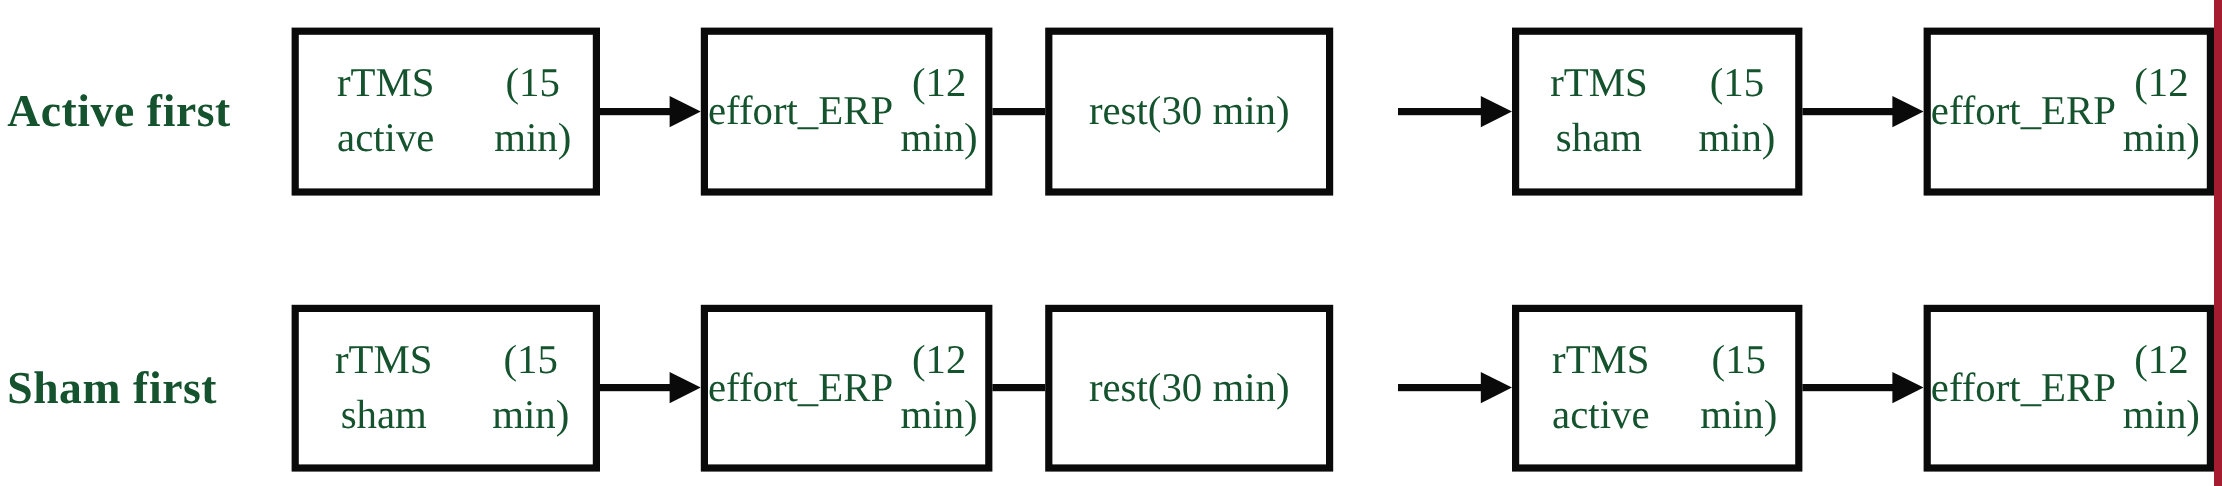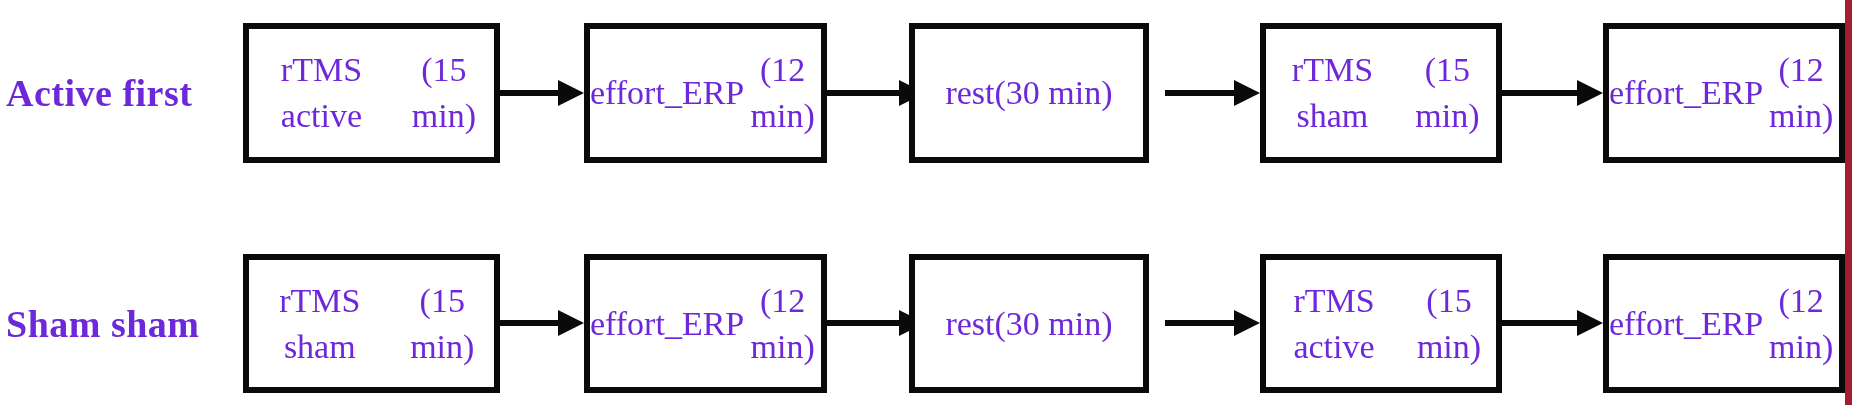--- a/index.html
+++ b/index.html
@@ -7,21 +7,21 @@
     padding: 0;
     background: #ffffff;
   }
   #canvas {
     position: relative;
     width: 1852px;
     height: 405px;
     background: var(--bg, #ffffff);
     overflow: hidden;
     font-family: "Liberation Serif", "DejaVu Serif", serif;
-    color: #6d28d9;
+    color: #14532d;
   }
 
   
   .row-label {
     position: absolute;
     left: 6px;
     width: 230px;
     display: flex;
     align-items: center;
     font-size: 38px;
@@ -44,21 +44,21 @@
     justify-content: center;
     text-align: center;
     font-size: 34px;
     line-height: 46px;
   }
   .r1.node { top: 23px;  height: 140px; }
   .r2.node { top: 254px; height: 139px; }
 
   .c1 { left: 243px;  width: 257px; }
   .c2 { left: 584px;  width: 243px; }
-  .c3 { left: 909px;  width: 240px; }
+  .c3 { left: 871px;  width: 240px; }
   .c4 { left: 1260px; width: 242px; }
   .c5 { left: 1603px; width: 242px; }
 
   
   .arrow {
     position: absolute;
     height: 26px;
   }
   .r1.arrow { top: 80px; }
   .r2.arrow { top: 310px; }
@@ -132,21 +132,21 @@
   </div>
   <div class="arrow r1 a4">
     <span class="arrow-line"></span>
       <span class="arrow-head"></span>
   </div>
   <div class="node r1 c5">
     <div>effort_ERP</div>
     <div>(12 min)</div>
   </div>
 
-  <div class="row-label r2">Sham sham</div>
+  <div class="row-label r2">Sham first</div>
 
   <div class="node r2 c1">
     <div>rTMS sham</div>
     <div>(15 min)</div>
   </div>
   <div class="arrow r2 a1">
     <span class="arrow-line"></span>
       <span class="arrow-head"></span>
   </div>
   <div class="node r2 c2">

